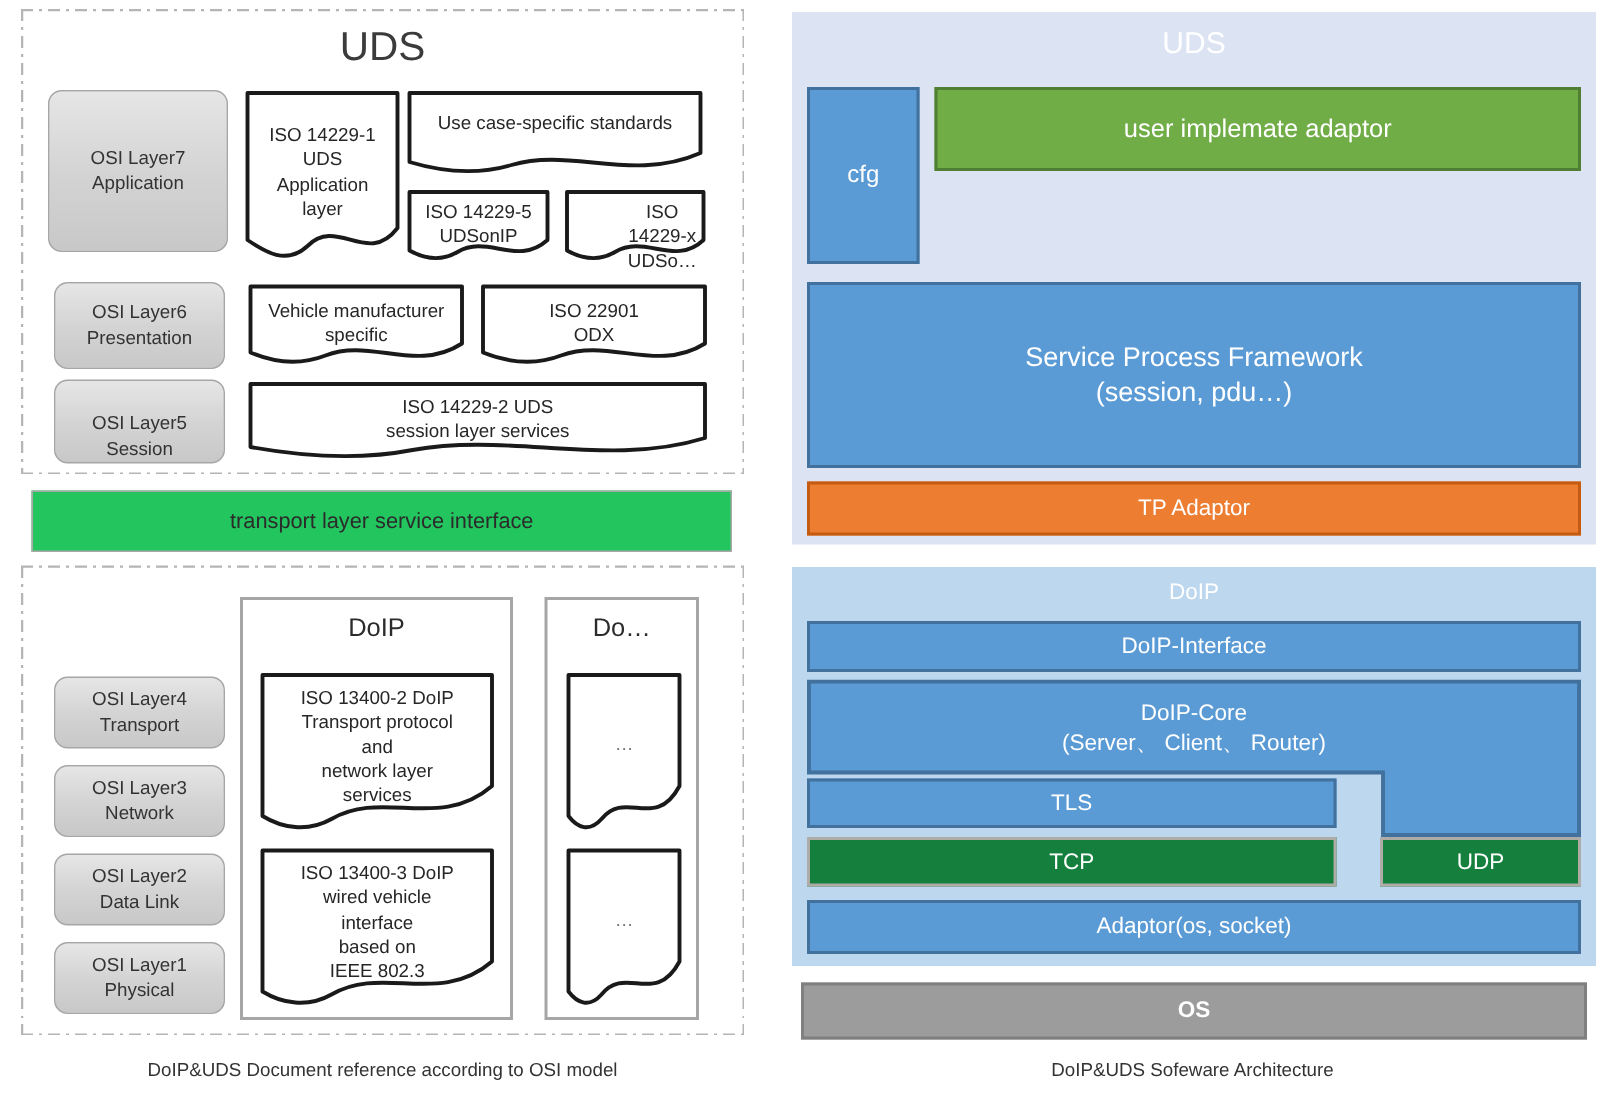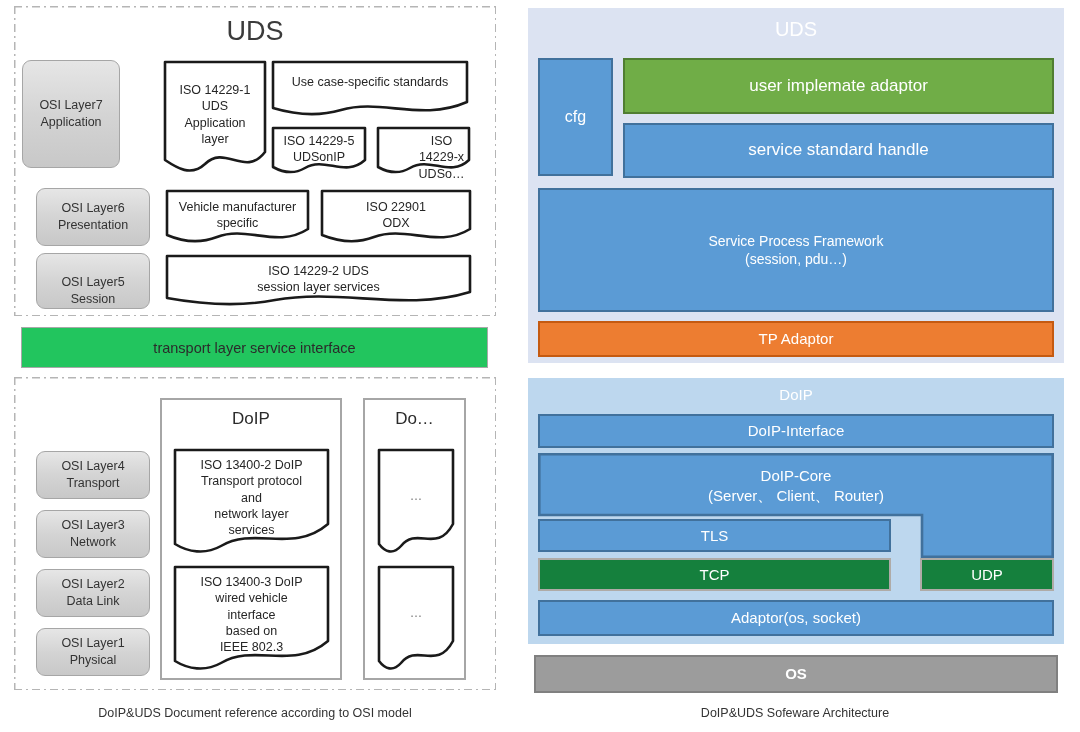--- a/index.html
+++ b/index.html
@@ -142,21 +142,21 @@
 </style>
 </head>
 <body>
 
 <div class="abs" id="left-panel">
 
   <div class="abs dashdot" style="left:14px; top:6px; width:482px; height:310px;"></div>
 
   <div class="abs uds-title" style="left:14px; top:16px; width:482px;">UDS</div>
 
-  <div class="abs osi-box" style="left:22px; top:60px; width:98px; height:108px;">
+  <div class="abs osi-box" style="left:32px; top:60px; width:120px; height:108px;">
     <span>
       <span>OSI Layer7</span><br>
       <span>Application</span>
     </span>
   </div>
 
   <div class="abs osi-box" style="left:36px; top:188px; width:114px; height:58px;">
     <span>
       <span>OSI Layer6</span><br>
       <span>Presentation</span>
@@ -305,23 +305,22 @@
 
 <div class="abs" id="right-panel">
 
   <div class="panel-bg" style="left:18px; top:8px; width:536px; height:355px; background:#DCE3F2;"></div>
   <div class="panel-label" style="left:18px; top:18px; width:536px; font-size:20px;">UDS</div>
 
   <div class="blk blk-blue" style="left:28px; top:58px; width:75px; height:118px; font-size:16px;">cfg</div>
 
   <div class="blk blk-green" style="left:113px; top:58px; width:431px; height:56px; font-size:17px;">user implemate adaptor</div>
 
-  <div class="blk blk-blue" style="left:113px; top:123px; width:431px; height:55px; font-size:17px;">service standard handle</div>
-
-  <div class="blk blk-blue" style="left:28px; top:188px; width:516px; height:124px; font-size:14px; white-space:pre-line;">Service Process Framework
+
+  <div class="blk blk-blue" style="left:28px; top:188px; width:516px; height:124px; font-size:18px; white-space:pre-line;">Service Process Framework
 (session, pdu…)</div>
 
   <div class="blk blk-orange" style="left:28px; top:321px; width:516px; height:36px; font-size:15px;">TP Adaptor</div>
 
   <div class="panel-bg" style="left:18px; top:378px; width:536px; height:266px; background:#BDD7EE;"></div>
   <div class="panel-label" style="left:18px; top:386px; width:536px; font-size:15px;">DoIP</div>
 
   <div class="blk blk-blue" style="left:28px; top:414px; width:516px; height:34px; font-size:15px;">DoIP-Interface</div>
 
   <div class="lshape" style="left:28px; top:453px; width:516px; height:105px;">

